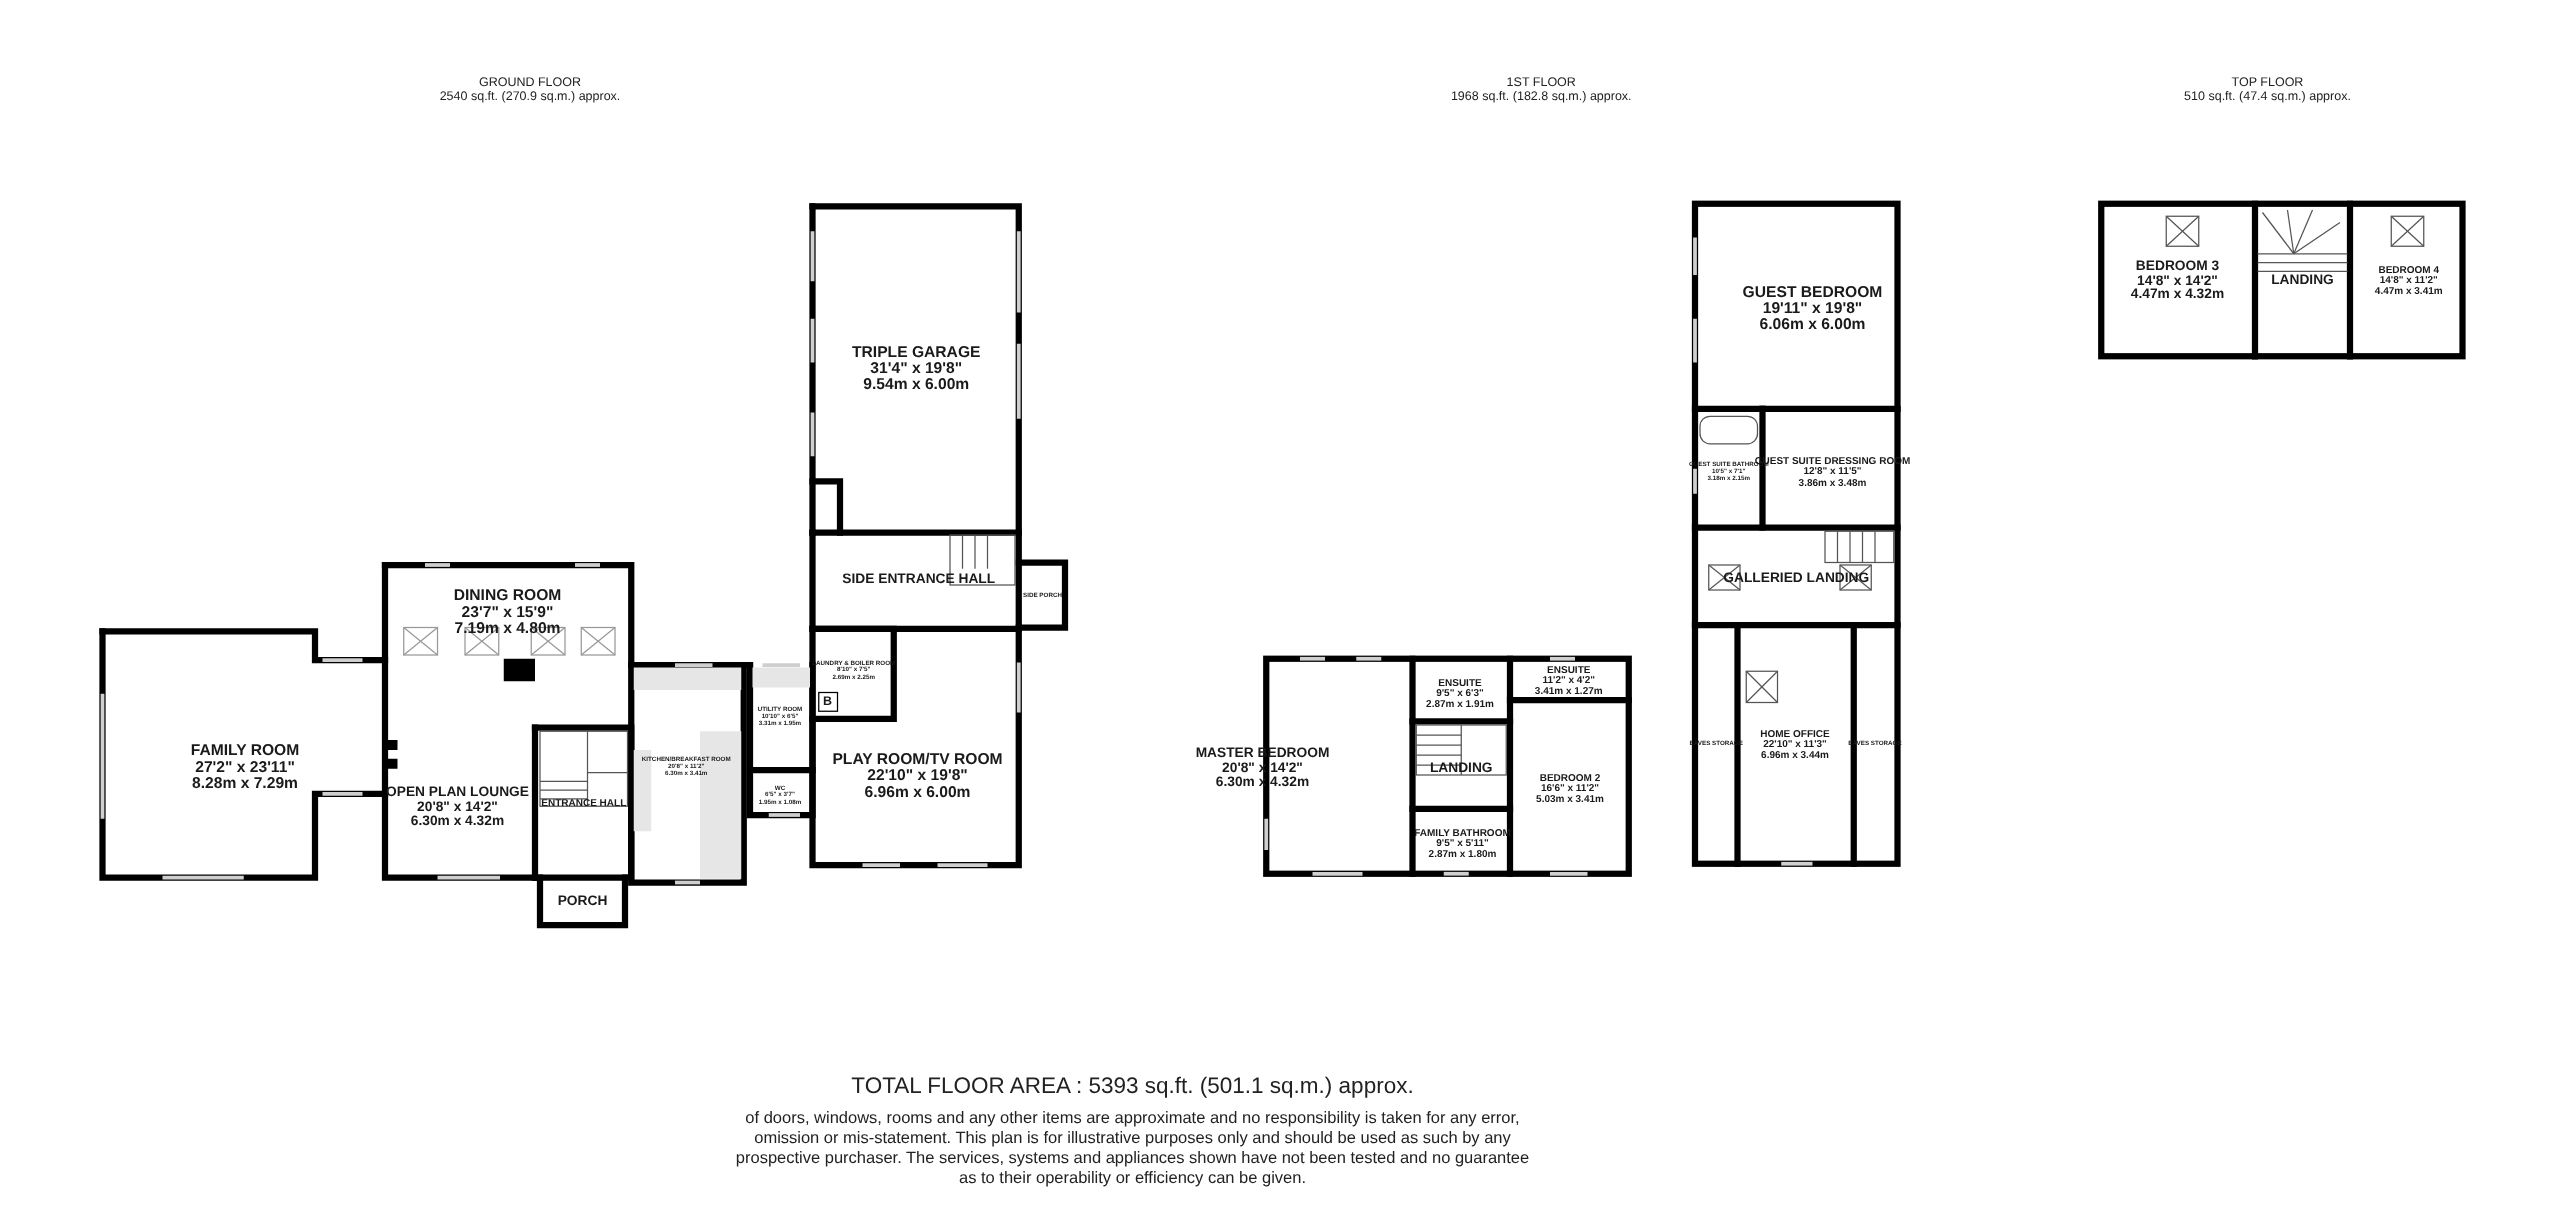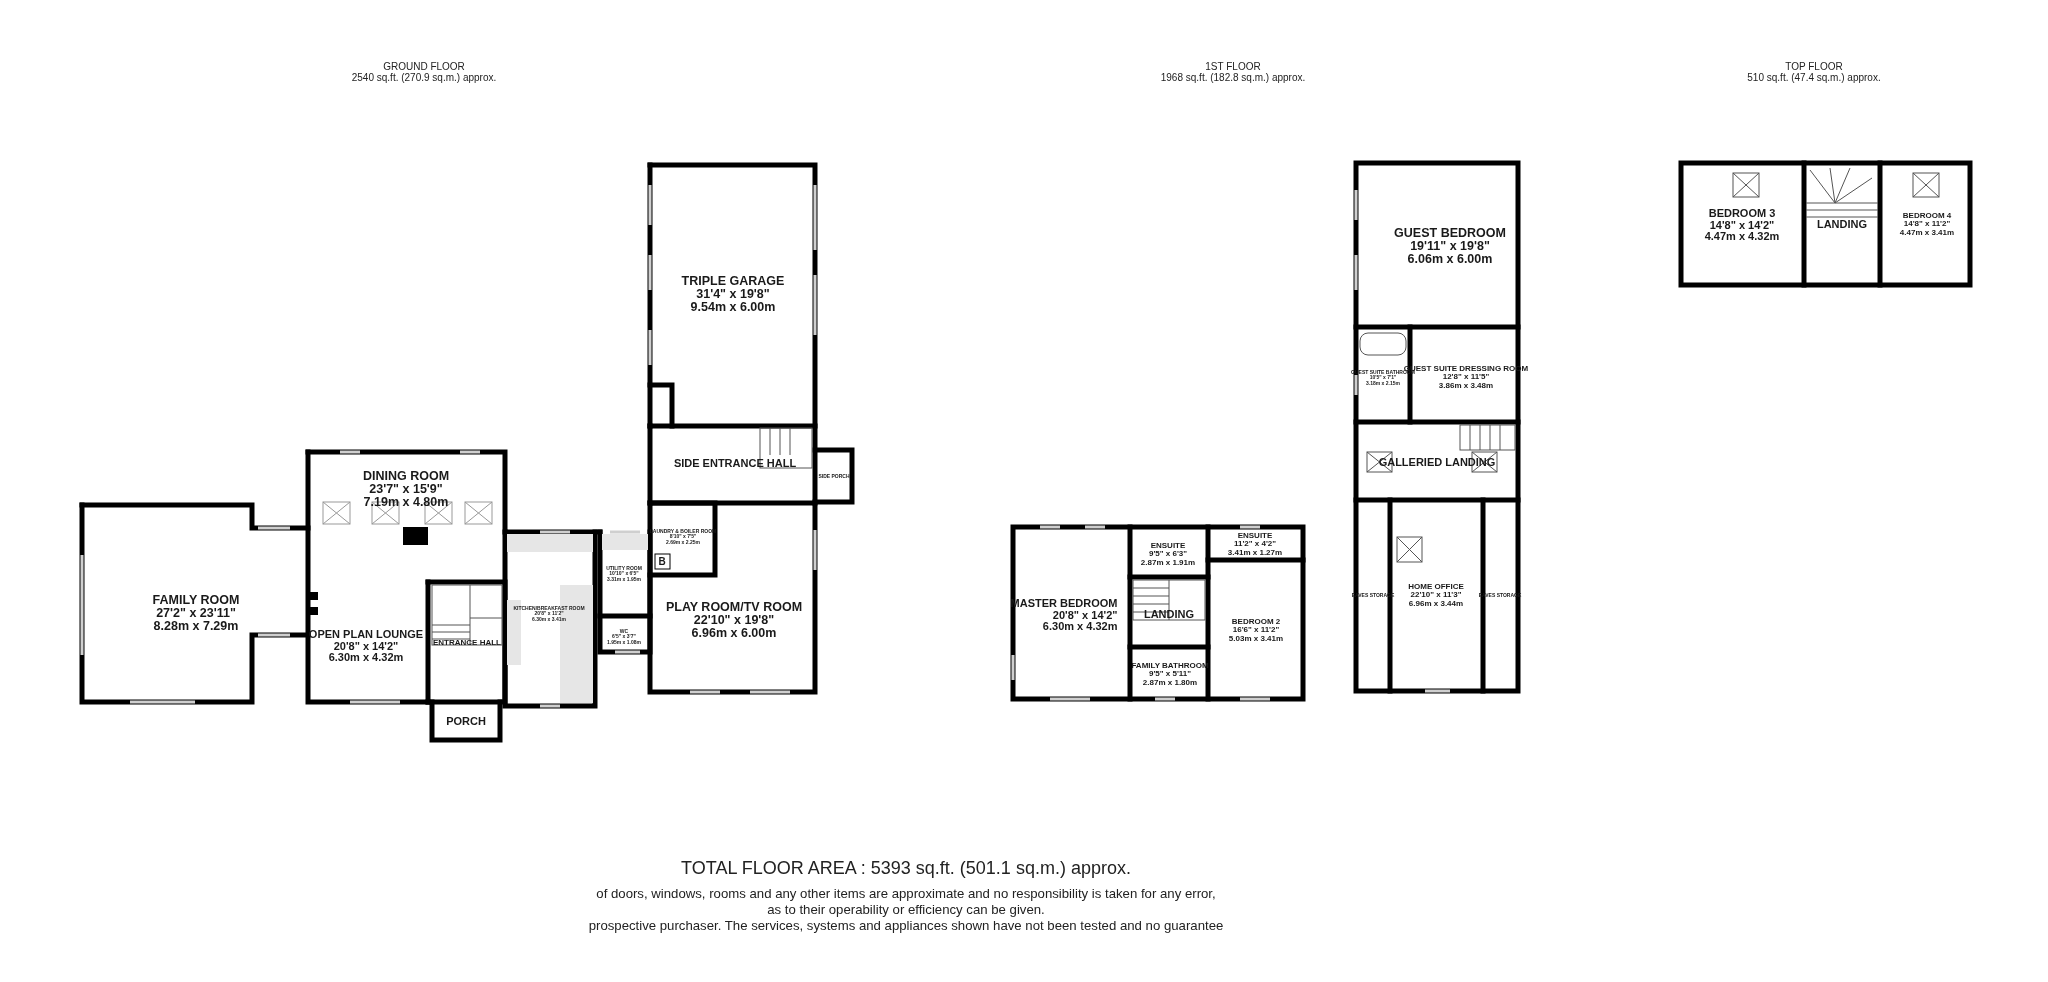--- a/index.html
+++ b/index.html
@@ -257,21 +257,21 @@
   <span class="dim">31'4"  x 19'8"</span>
   <span class="dim">9.54m  x 6.00m</span>
 </div>
 <div class="room-label md" style="left:735px; top:464px;">
   <span class="name">SIDE ENTRANCE HALL</span>
 </div>
 <div class="room-label xs" style="left:834px; top:477px;">
   <span class="name">SIDE PORCH</span>
 </div>
 
-<div class="room-label md" style="left:1064px; top:615px;text-align:right;">
+<div class="room-label md" style="left:1010px; top:615px;">
   <span class="name">MASTER BEDROOM</span>
   <span class="dim">20'8"  x 14'2"</span>
   <span class="dim">6.30m  x 4.32m</span>
 </div>
 <div class="room-label sm" style="left:1168px; top:555px;">
   <span class="name">ENSUITE</span>
   <span class="dim">9'5"  x 6'3"</span>
   <span class="dim">2.87m  x 1.91m</span>
 </div>
 <div class="room-label sm" style="left:1255px; top:545px;">
@@ -332,15 +332,16 @@
 </div>
 <div class="room-label sm" style="left:1927px; top:225px;">
   <span class="name">BEDROOM 4</span>
   <span class="dim">14'8"  x 11'2"</span>
   <span class="dim">4.47m  x 3.41m</span>
 </div>
 
 <div class="footer total">TOTAL FLOOR AREA : 5393 sq.ft. (501.1 sq.m.) approx.</div>
 <div class="footer disclaimer">
   <span>of doors, windows, rooms and any other items are approximate and no responsibility is taken for any error,</span>
+  <span>omission or mis-statement. This plan is for illustrative purposes only and should be used as such by any</span>
+  <span>prospective purchaser. The services, systems and appliances shown have not been tested and no guarantee</span>
   <span>as to their operability or efficiency can be given.</span>
-  <span>prospective purchaser. The services, systems and appliances shown have not been tested and no guarantee</span>
 </div>
 
 </body></html>

